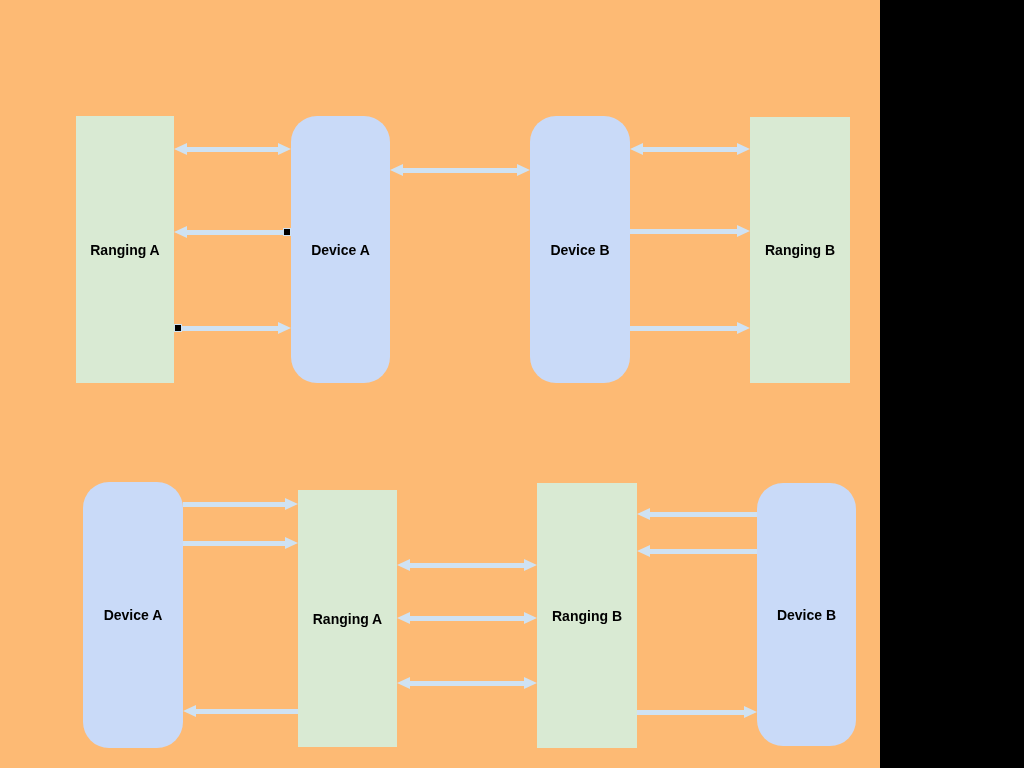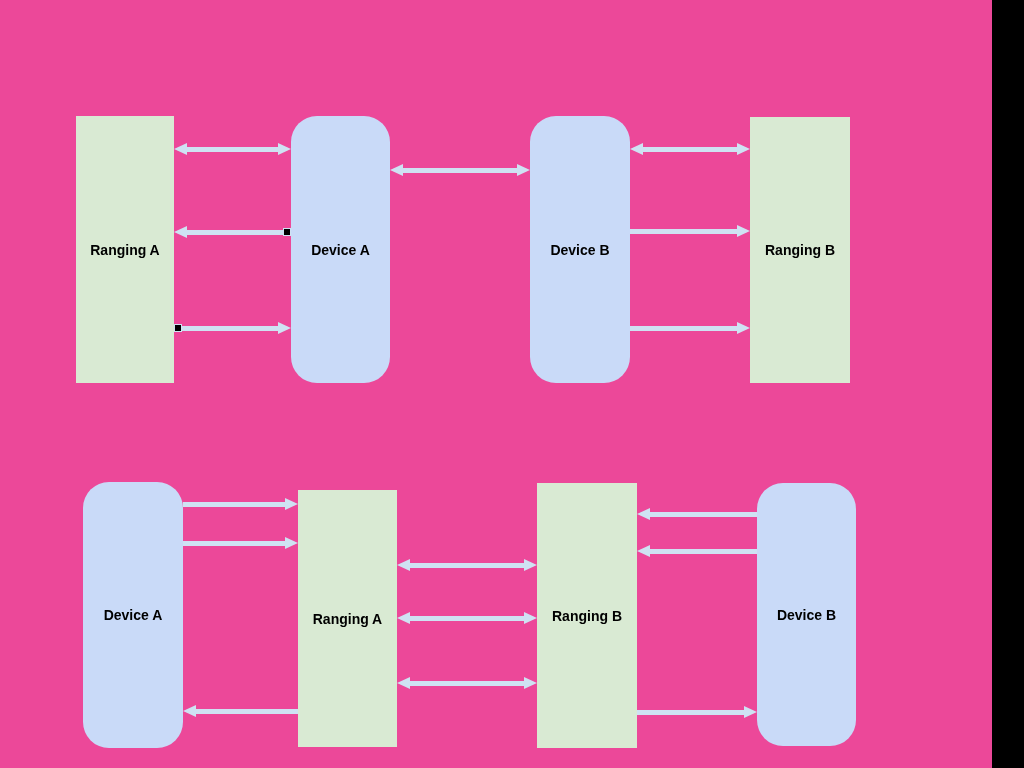--- a/index.html
+++ b/index.html
@@ -60,21 +60,21 @@
     height: 6px;
     background: #000000;
     border: 1.5px solid transparent;
   }
   .arrow .tail-square.left  { left: 0; }
   .arrow .tail-square.right { right: 0; }
 </style>
 </head>
 <body>
 
-<div id="canvas" style="width: 992px; height: 768px; background: #ec4899;">
+<div id="canvas" style="width: 880px; height: 768px; background: #fdba74;">
     <div class="node" style="left: 76px; top: 116px; width: 98px; height: 267px; background: rgb(217, 234, 211);">
       <span class="node-label" style="color: rgb(0, 0, 0);">Ranging A</span>
     </div>
     <div class="node rounded" style="left: 291px; top: 116px; width: 99px; height: 267px; background: rgb(201, 218, 248);">
       <span class="node-label" style="color: rgb(0, 0, 0);">Device A</span>
     </div>
     <div class="node rounded" style="left: 530px; top: 116px; width: 100px; height: 267px; background: rgb(201, 218, 248);">
       <span class="node-label" style="color: rgb(0, 0, 0);">Device B</span>
     </div>
     <div class="node" style="left: 750px; top: 117px; width: 100px; height: 266px; background: rgb(217, 234, 211);">

